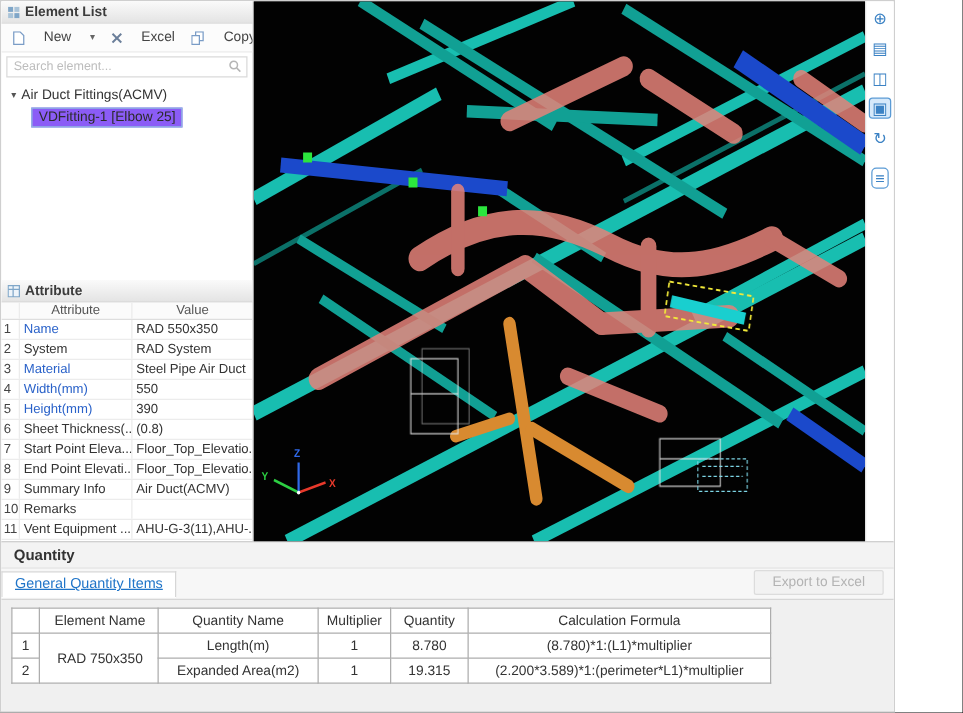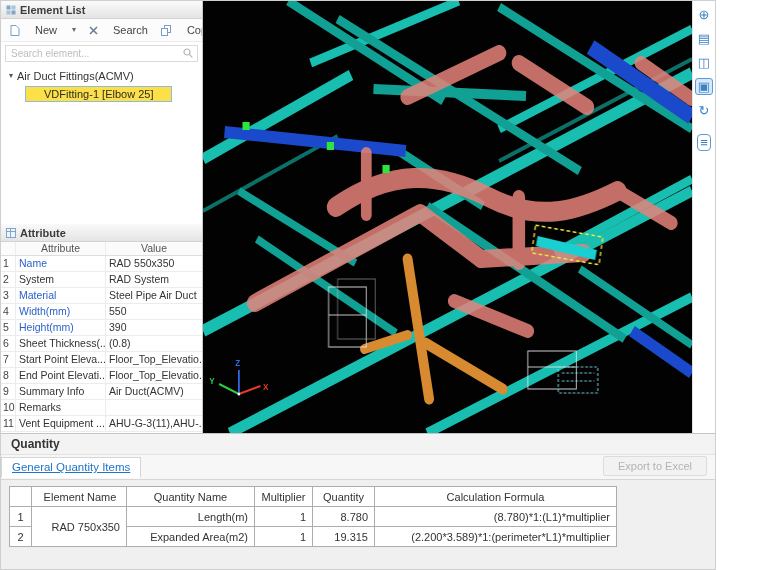--- a/index.html
+++ b/index.html
@@ -18,21 +18,21 @@
   .el-toolbar { height:23px; flex:0 0 23px; display:flex; align-items:center; padding:0 3px; gap:1px; border-bottom:1px solid #ececec; background:#fcfcfc; }
   .tb-btn { display:flex; align-items:center; gap:15px; padding:2px 5px; border:1px solid transparent; background:transparent; font-family:inherit; font-size:11px; color:#444; cursor:pointer; }
   .caret { font-size:8px; color:#666; line-height:1; }
   .search-wrap { position:relative; margin:3px 4px 2px 4px; height:17px; flex:0 0 17px; }
   .search-wrap input { width:100%; height:100%; border:1px solid #dadada; padding:0 18px 0 5px; font-family:inherit; font-size:10px; color:#444; outline:none; }
   .search-wrap input::placeholder { color:#bdbdbd; }
   .search-wrap svg { position:absolute; right:5px; top:3px; }
   .tree { flex:1; padding:4px 0 0 0; overflow:hidden; }
   .tree-root { display:flex; align-items:center; gap:4px; padding:2px 4px 2px 8px; color:#333; cursor:pointer; }
   .tree-expander { font-size:8px; color:#555; line-height:1; }
-  .tree-child { display:inline-block; margin:2px 0 0 24px; padding:1px 18px; background:#fde047; border:1px solid #8fbbdf; color:#2b2b2b; cursor:pointer; }
+  .tree-child { display:inline-block; margin:2px 0 0 24px; padding:1px 5px; background:#8b5cf6; border:1px solid #8fbbdf; color:#2b2b2b; cursor:pointer; }
 
   
   .attribute { height:209px; flex:0 0 209px; display:flex; flex-direction:column; overflow:hidden; }
   .attr-grid { flex:1; font-size:10.5px; overflow:hidden; }
   .attr-row { display:grid; grid-template-columns:15px 90px 1fr; height:16px; line-height:15px; border-bottom:1px solid #ececec; }
   .attr-row.head { height:14px; line-height:13px; color:#555; border-bottom:1px solid #dedede; background:#fbfbfb; }
   .attr-row.head > div { text-align:center; }
   .attr-cell { padding:0 3px; white-space:nowrap; overflow:hidden; border-right:1px solid #ececec; }
   .attr-cell:last-child { border-right:none; }
   .attr-num { padding-left:2px; color:#444; border-right:1px solid #ececec; }
@@ -50,21 +50,21 @@
   .vt-btn.boxed { border-color:#5b9bd5; border-radius:4px; margin-top:8px; }
 
   
   .quantity { flex:1; display:flex; flex-direction:column; background:#f0f0f0; border-top:1px solid #c5c5c5; }
   .q-header { height:21px; flex:0 0 21px; display:flex; align-items:center; padding:0 10px; font-weight:bold; font-size:12px; color:#333; background:#f3f3f3; border-bottom:1px solid #e2e2e2; }
   .q-tabstrip { height:25px; flex:0 0 25px; display:flex; align-items:center; justify-content:space-between; background:#f7f7f7; border-bottom:1px solid #d6d6d6; padding:0 8px 0 0; }
   .q-tab { background:#fff; border:1px solid #d6d6d6; border-bottom:1px solid #fff; margin-bottom:-1px; padding:3px 10px 4px 10px; color:#1f74c8; text-decoration:underline; font-size:11.5px; cursor:pointer; font-family:inherit; }
   .q-export { margin-bottom:3px; background:#f2f2f2; border:1px solid #dcdcdc; border-radius:2px; color:#b3b3b3; padding:3px 14px; font-size:11px; font-family:inherit; cursor:default; }
   .q-table-wrap { padding:6px 8px 0 8px; }
   table.qt { border-collapse:collapse; background:#fff; font-size:11px; }
-  table.qt th, table.qt td { border:1px solid #adadad; padding:2px 6px; height:20px; text-align:right; color:#333; }
+  table.qt th, table.qt td { border:1px solid #adadad; padding:2px 6px; height:20px; text-align:center; color:#333; }
   table.qt th { text-align:center; font-weight:normal; }
   .c-num { width:22px; text-align:center !important; }
   .c-ename { width:95px; padding-left:8px !important; }
   .c-qname { width:128px; }
   .c-mult { width:58px; }
   .c-qty { width:62px; }
   .c-formula { width:242px; }
 </style>
 </head>
 <body>
@@ -92,21 +92,21 @@
               <path d="M1 .5h5l3 3v7H1z" fill="#fff" stroke="#7a9cc6"></path>
             </svg>
             <span>New</span>
             <span class="caret">▾</span>
           </button>
           <button class="tb-btn">
             <svg width="9" height="9">
               <line x1="1" y1="1" x2="8" y2="8" stroke="#6b7f9a" stroke-width="1.6"></line>
               <line x1="8" y1="1" x2="1" y2="8" stroke="#6b7f9a" stroke-width="1.6"></line>
             </svg>
-            <span>Search</span>
+            <span>Excel</span>
           </button>
           <button class="tb-btn">
             <svg width="11" height="11">
               <rect x="3.5" y="0.5" width="6" height="7" fill="#fff" stroke="#7a9cc6"></rect>
               <rect x="0.5" y="3.5" width="6" height="7" fill="#fff" stroke="#7a9cc6"></rect>
             </svg>
             <span>Copy</span>
           </button>
         </div>
 

